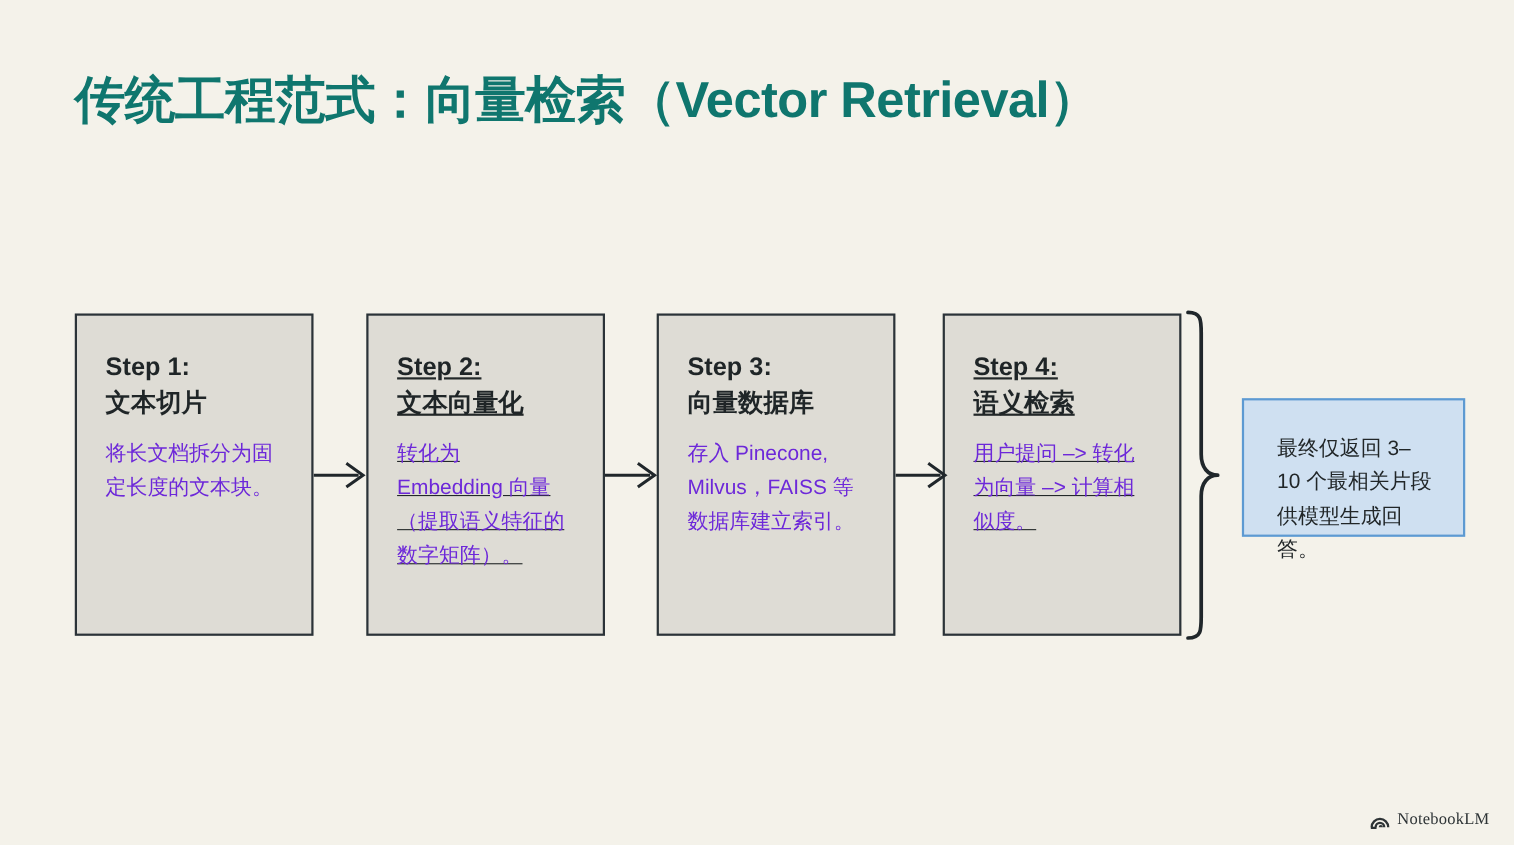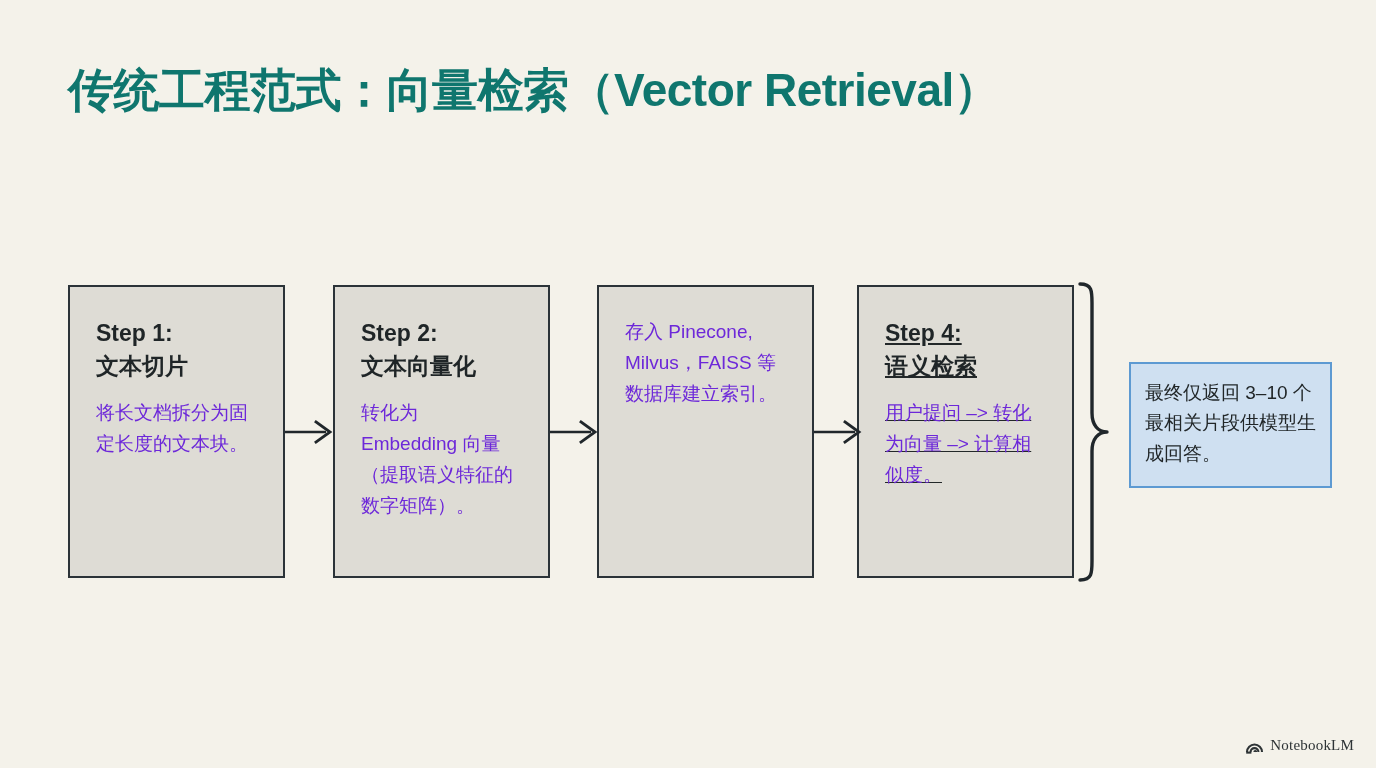--- a/index.html
+++ b/index.html
@@ -42,21 +42,21 @@
     position: absolute;
     top: 285px;
     width: 217px;
     height: 293px;
     box-sizing: border-box;
     background: #dedcd5;
     border: 2px solid #2b3338;
     padding: 30px 30px 0 26px;
   }
   .step-box.b1 { left: 68px;  }
-  .step-box.b2 { left: 333px; }
+  .step-box.b2 { left: 333px; text-decoration: underline; }
   .step-box.b3 { left: 597px; }
   .step-box.b4 { left: 857px; text-decoration: underline; }
 
   .step-heading {
     font-size: 23px;
     font-weight: bold;
     line-height: 1.42;
     color: #1f2527;
     margin: 0 0 16px 0;
     white-space: pre-line;
@@ -98,21 +98,21 @@
     height: 126px;
     box-sizing: border-box;
     background: #cfe0f1;
     border: 2px solid #5d9ad2;
     padding: 14px 12px 0 14px;
   }
   #callout .callout-text {
     font-size: 19px;
     line-height: 1.6;
     color: #212628;
-    margin: 0;
+    margin: 16px;
     white-space: pre-line;
   }
 
   
   #brand {
     position: absolute;
     right: 22px;
     bottom: 14px;
     display: flex;
     align-items: center;
@@ -138,20 +138,22 @@
     <p class="step-body">将长文档拆分为固定长度的文本块。</p>
   </div>
 
   <div class="step-box b2">
     <p class="step-heading">Step 2:
 文本向量化</p>
     <p class="step-body">转化为 Embedding 向量（提取语义特征的数字矩阵）。</p>
   </div>
 
   <div class="step-box b3">
+    <p class="step-heading">Step 3:
+向量数据库</p>
     <p class="step-body">存入 Pinecone, Milvus，FAISS 等数据库建立索引。</p>
   </div>
 
   <div class="step-box b4">
     <p class="step-heading">Step 4:
 语义检索</p>
     <p class="step-body">用户提问 –&gt; 转化为向量 –&gt; 计算相似度。</p>
   </div>
 
   <svg class="arrow a1" viewBox="0 0 48 28">

